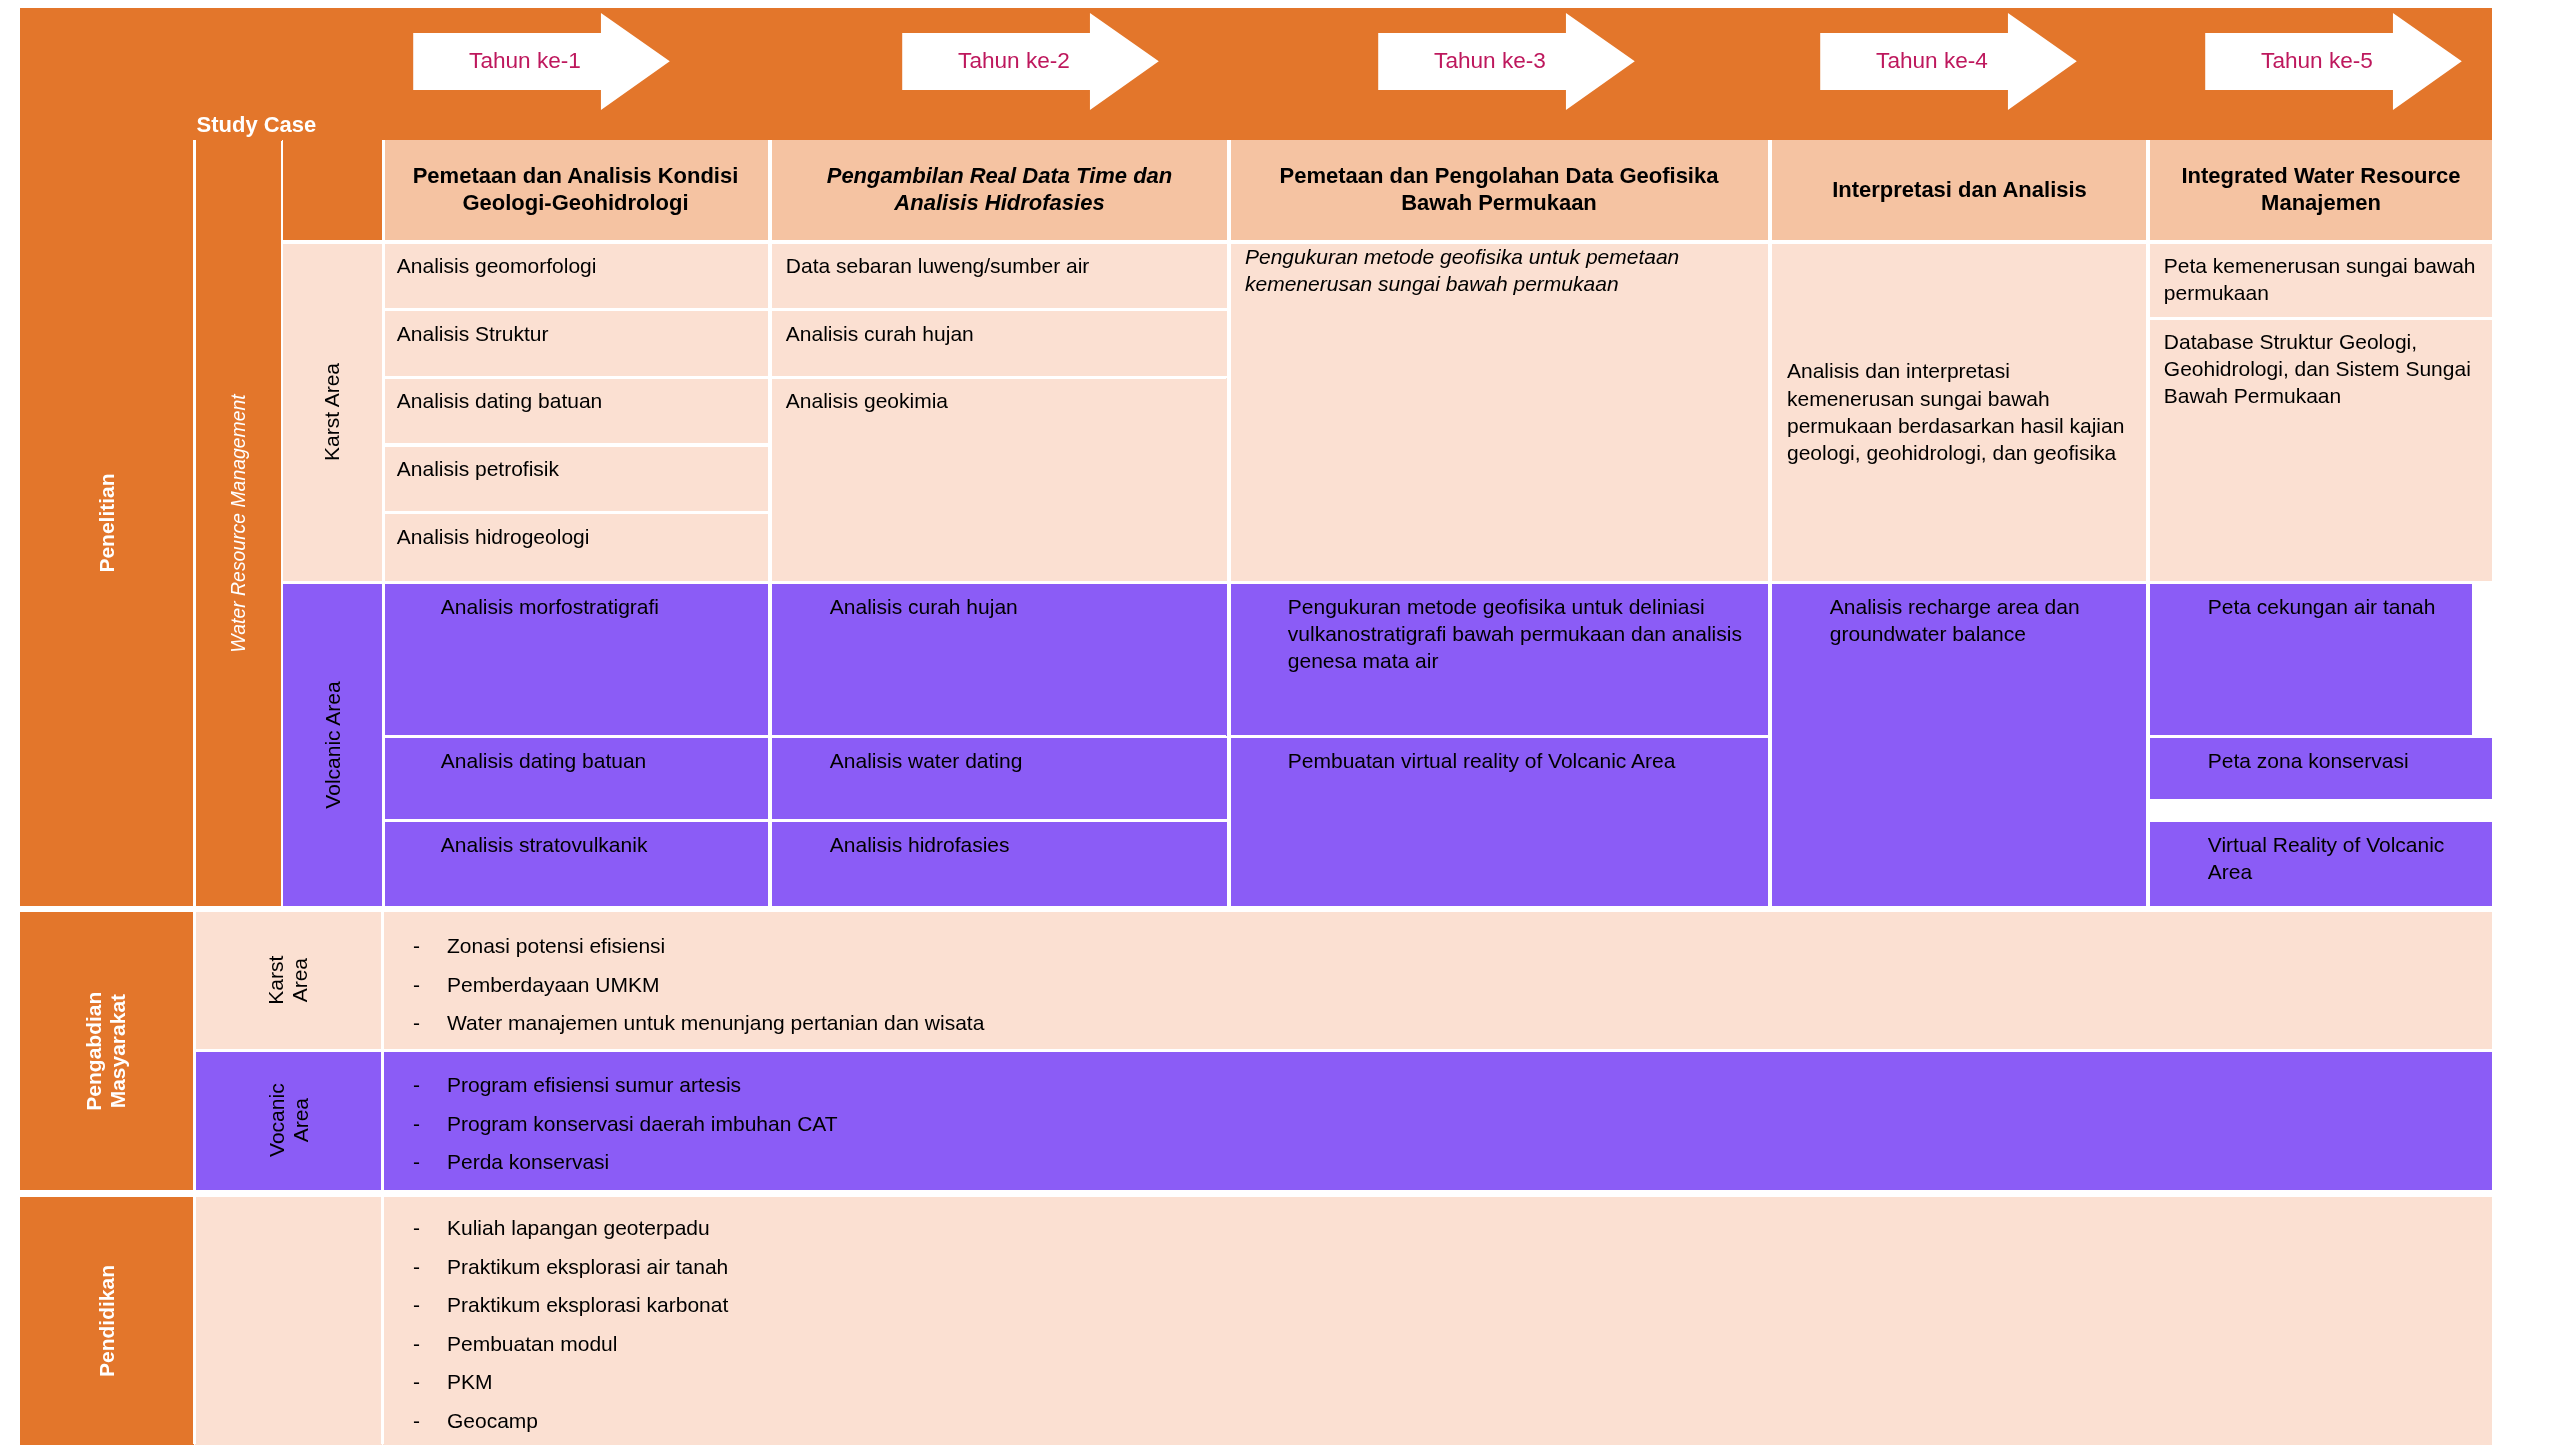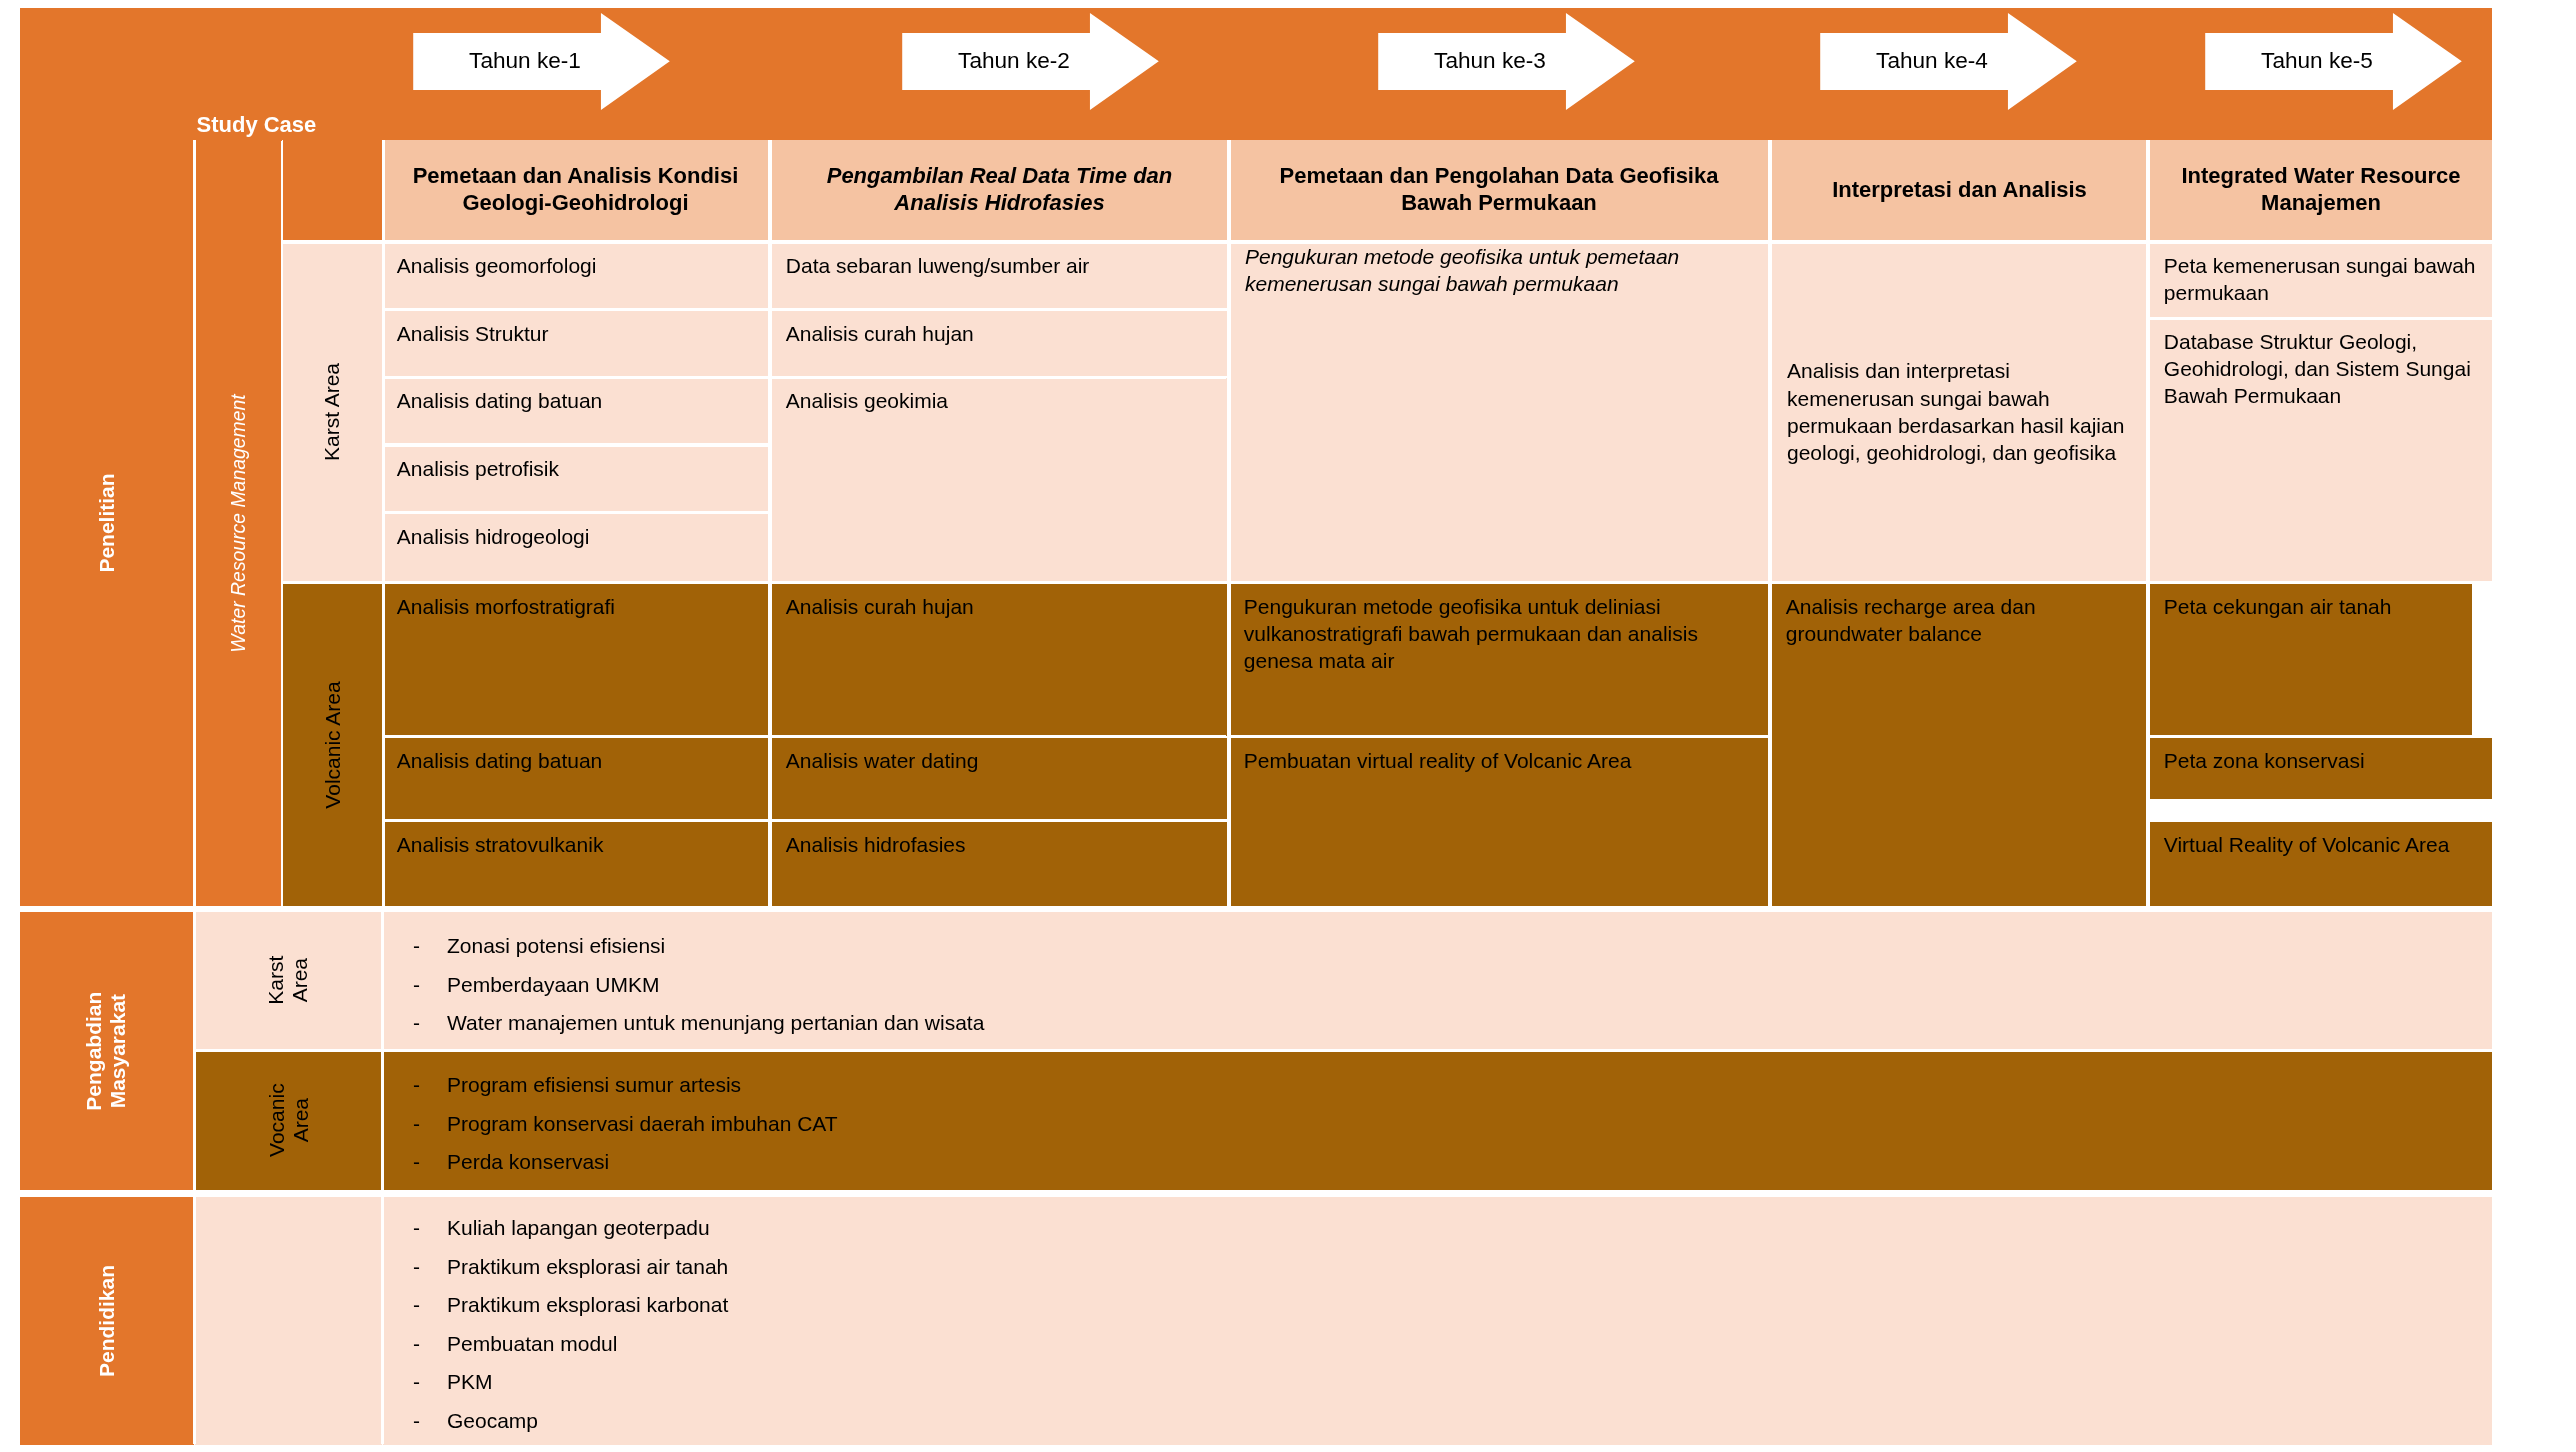--- a/index.html
+++ b/index.html
@@ -18,21 +18,21 @@
   }
 
   
   .cell {
     position: absolute;
     overflow: hidden;
   }
 
   
   .c-orange   { background: #E3762B; }
-  .c-mid      { background: #a16207; }
+  .c-mid      { background: #8b5cf6; padding-left: 44px; }
   .c-light    { background: #FBE0D2; }
   .c-header   { background: #F5C3A2; }
 
   
   .txt {
     color: #000000;
     font-size: 21px;
     line-height: 1.30;
     font-family: "Liberation Sans", sans-serif;
   }
@@ -100,21 +100,21 @@
   
   .arrow-wrap { position: absolute; }
   .arrow-wrap svg { display: block; }
   .arrow-label {
     position: absolute;
     top: 0; left: 0;
     width: 100%; height: 100%;
     display: flex;
     align-items: center;
     justify-content: center;
-    color: #000000;
+    color: #be185d;
     font-size: 22.6px;
     font-family: "Liberation Sans", sans-serif;
     padding-right: 33px;
     pointer-events: none;
   }
 
   
   .bullets {
     position: absolute;
     font-family: "Liberation Sans", sans-serif;

